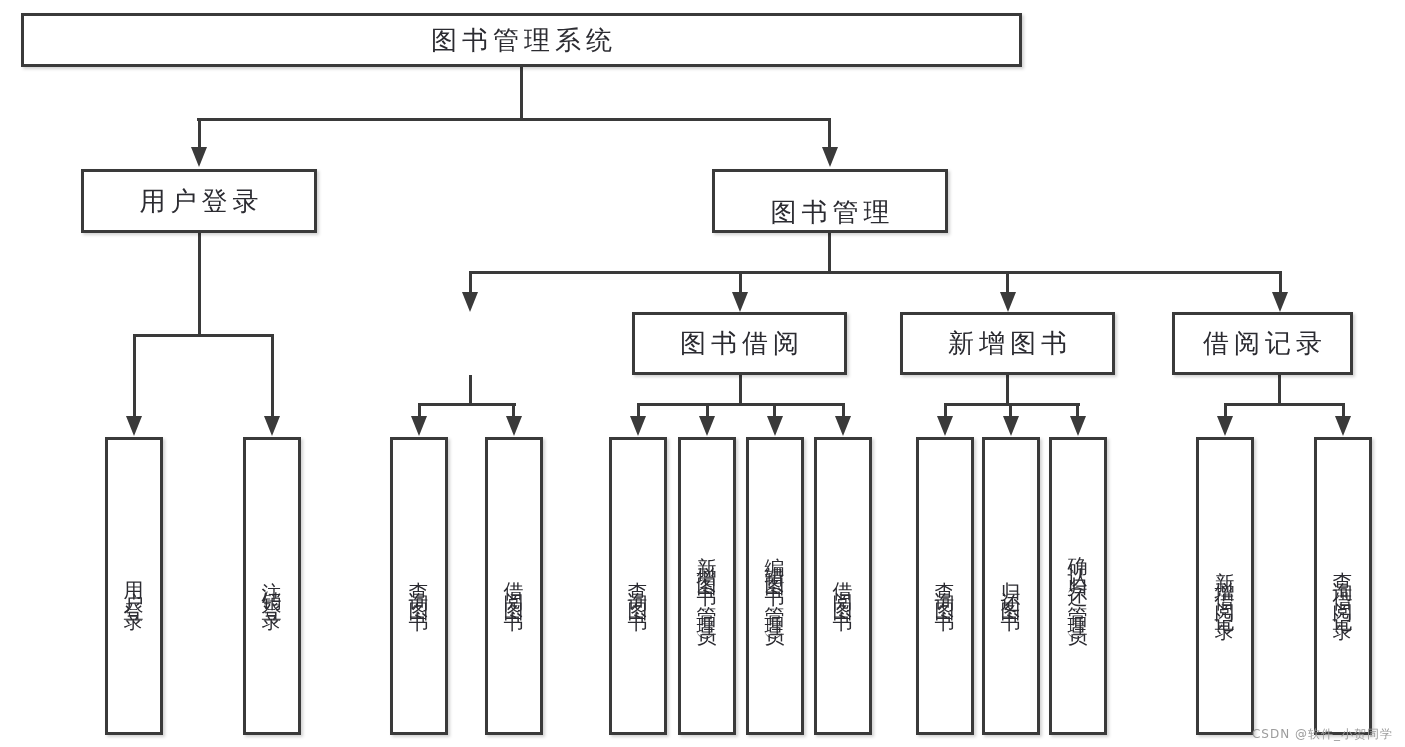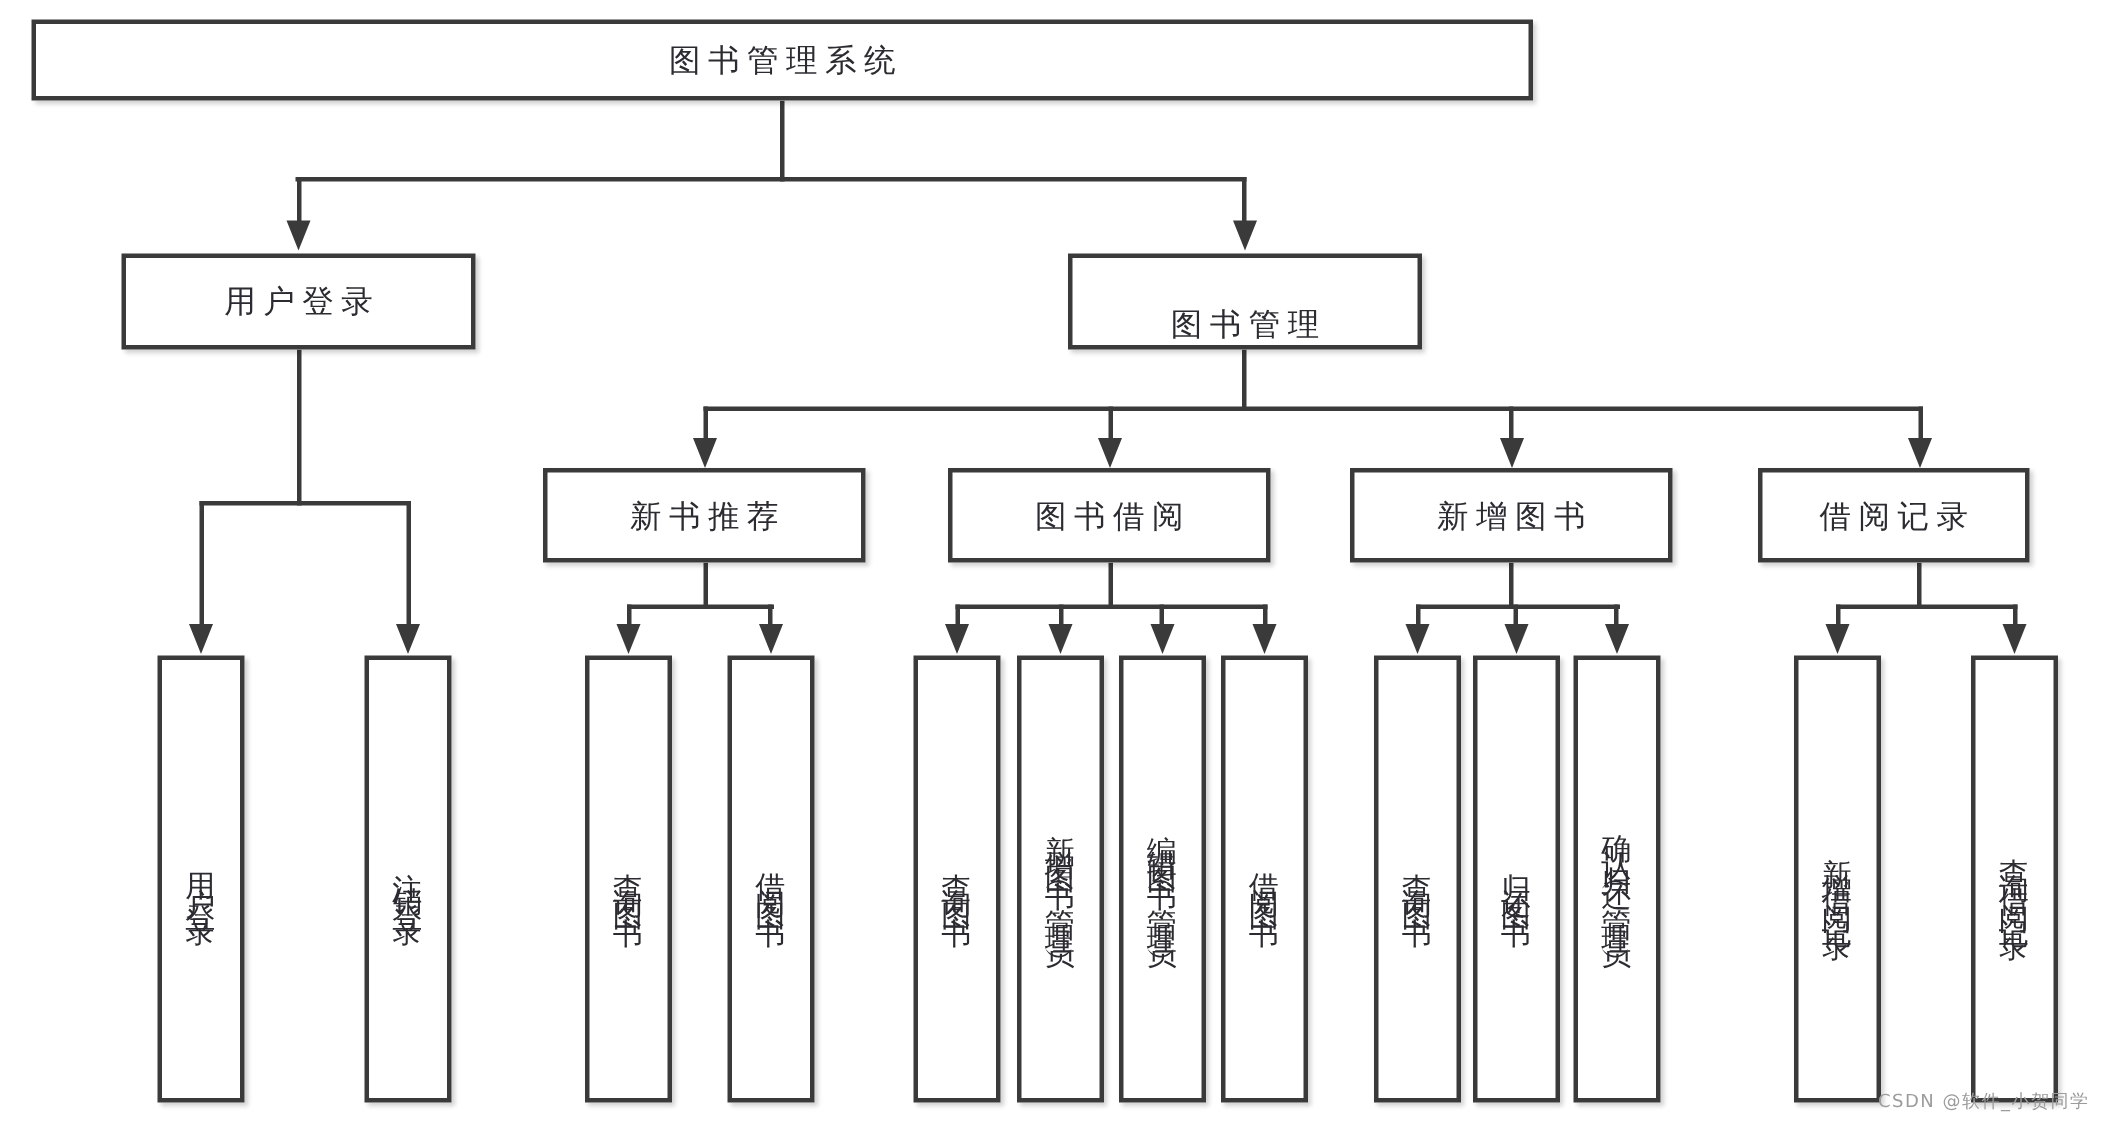--- a/index.html
+++ b/index.html
@@ -9,21 +9,21 @@
     font-family:"DejaVu Sans","Liberation Sans",sans-serif;
   }
   .box {
     position:absolute; box-sizing:border-box;
     border:3px solid var(--line,#3a3a3a); background:#ffffff;
     display:flex; align-items:center; justify-content:center;
     box-shadow:2px 2px 3px rgba(0,0,0,0.18);
     z-index:2;
   }
   .hlabel {
-    font-size:21px; letter-spacing:5px; padding-left:5px;
+    font-size:26px; letter-spacing:5px; padding-left:5px;
     color:var(--text,#2b2b31); white-space:nowrap;
   }
   .vlabel {
     writing-mode:vertical-rl; line-height:1;
     font-size:20px; letter-spacing:10px;
     color:var(--text,#2b2b31);
   }
   .ln { position:absolute; background:var(--line,#3a3a3a); z-index:1; }
   .arr {
     position:absolute; width:0; height:0; z-index:1;
@@ -45,23 +45,20 @@
     <span class="hlabel">图书管理系统</span>
   </div>
 
   <div class="box" style="left:81px;top:169px;width:236px;height:64px;">
     <span class="hlabel">用户登录</span>
   </div>
   <div class="box" style="left:712px;top:169px;width:236px;height:64px;align-items:flex-end;">
     <span class="hlabel">图书管理</span>
   </div>
 
-  <div class="box" style="left:362px;top:312px;width:215px;height:63px;">
-    <span class="hlabel">新书推荐</span>
-  </div>
   <div class="box" style="left:632px;top:312px;width:215px;height:63px;align-items:center;">
     <span class="hlabel">图书借阅</span>
   </div>
   <div class="box" style="left:900px;top:312px;width:215px;height:63px;">
     <span class="hlabel">新增图书</span>
   </div>
   <div class="box" style="left:1172px;top:312px;width:181px;height:63px;">
     <span class="hlabel">借阅记录</span>
   </div>
 

